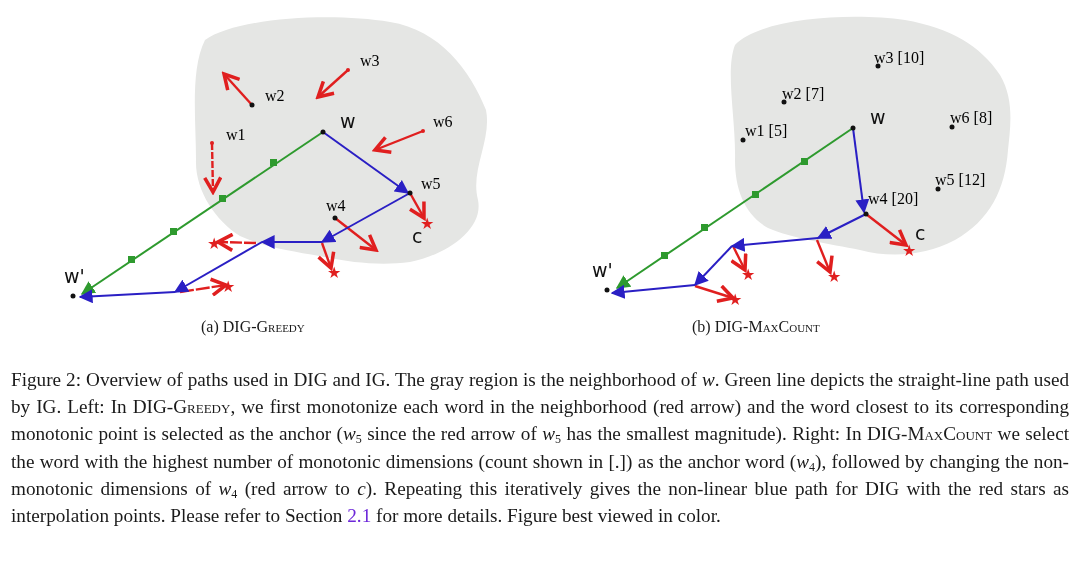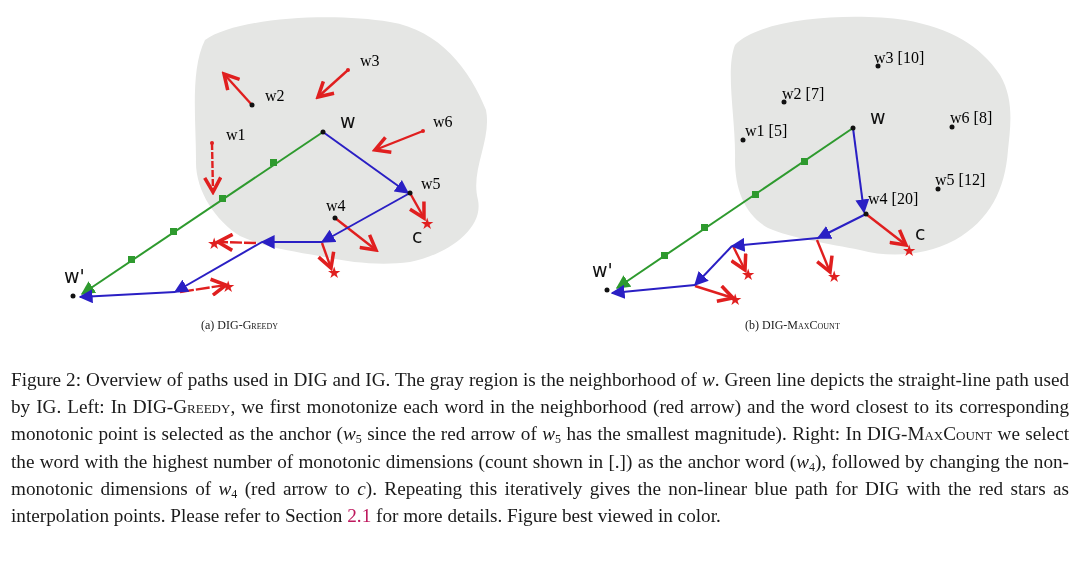--- a/index.html
+++ b/index.html
@@ -1,26 +1,26 @@
 <!DOCTYPE html>
 <html><head>
 <meta charset="utf-8">
 <style>
   html, body { margin:0; padding:0; background:#ffffff; }
   body { width:1080px; height:564px; position:relative; overflow:hidden; font-family:"Liberation Serif", serif; color:#1a1a1a; }
   #fig { position:absolute; left:0; top:0; width:1080px; height:345px; }
-  .subcap { position:absolute; top:318px; font-size:12px; font-family:"Liberation Serif", serif; }
+  .subcap { position:absolute; top:318px; font-size:16px; font-family:"Liberation Serif", serif; }
   .sc { font-variant: small-caps; }
   #subcap-a { left:201px; }
-  #subcap-b { left:745px; }
+  #subcap-b { left:692px; }
   #caption { position:absolute; left:11px; top:366px; width:1058px; font-size:19.2px; line-height:27.2px; text-align:justify; text-align-last:left; font-family:"Liberation Serif", serif; }
   #caption b { font-weight:normal; }
   #caption i { font-style:italic; }
   #caption sub { font-size:12px; vertical-align:-3px; line-height:0; }
-  .link { color:#be185d; }
+  .link { color:#6d28d9; }
   svg text.lbl { font-family:"DejaVu Sans", sans-serif; font-size:19px; fill:#111; }
 </style>
 </head>
 <body>
 
 <svg id="fig" width="1080" height="345" viewBox="0 0 1080 345">
   <defs>
     <marker id="blueArrow" viewBox="0 0 10 10" refX="9" refY="5" markerWidth="7" markerHeight="7" orient="auto-start-reverse">
       <path d="M0,0 L10,5 L0,10 z" fill="#2a1fc4"></path>
     </marker>

